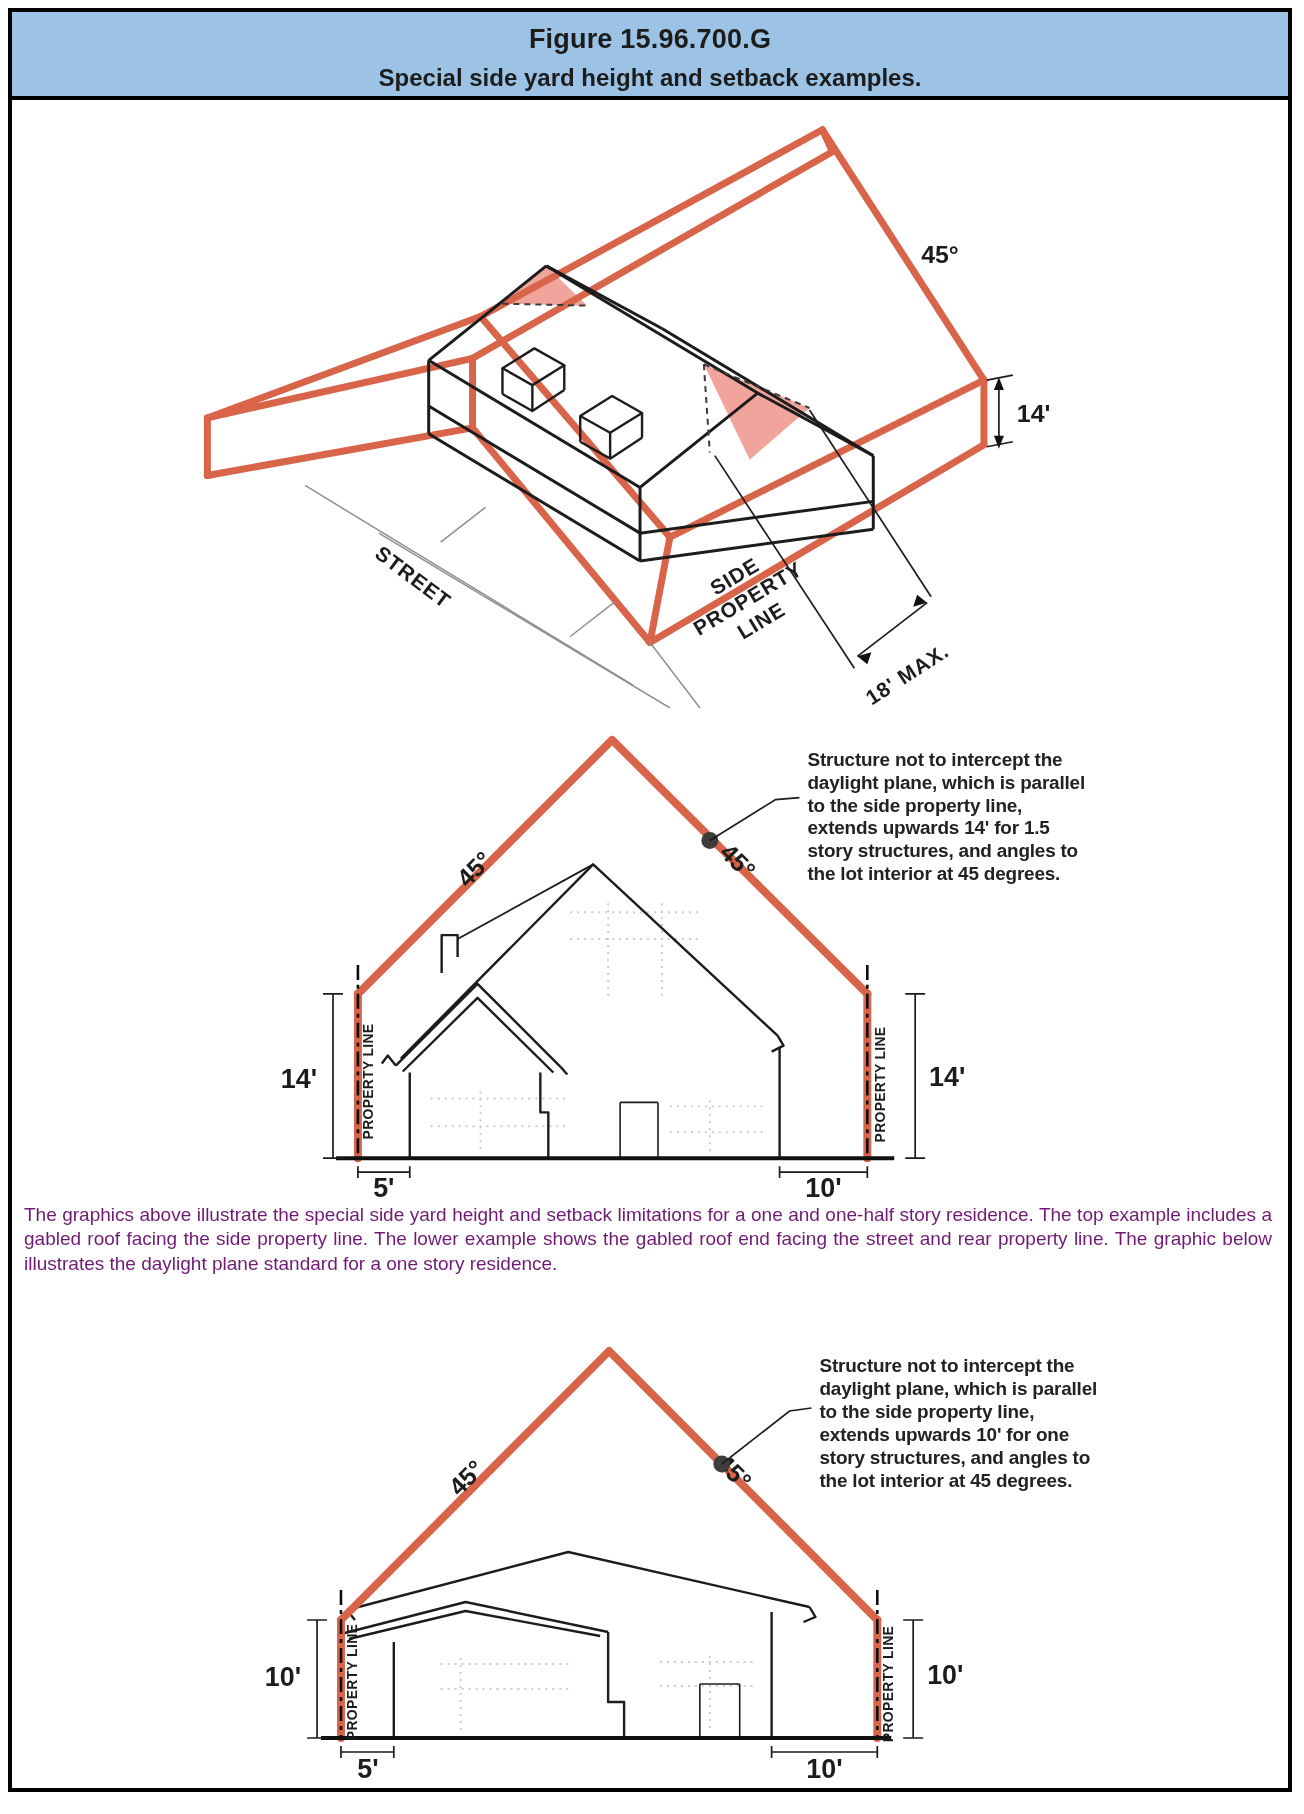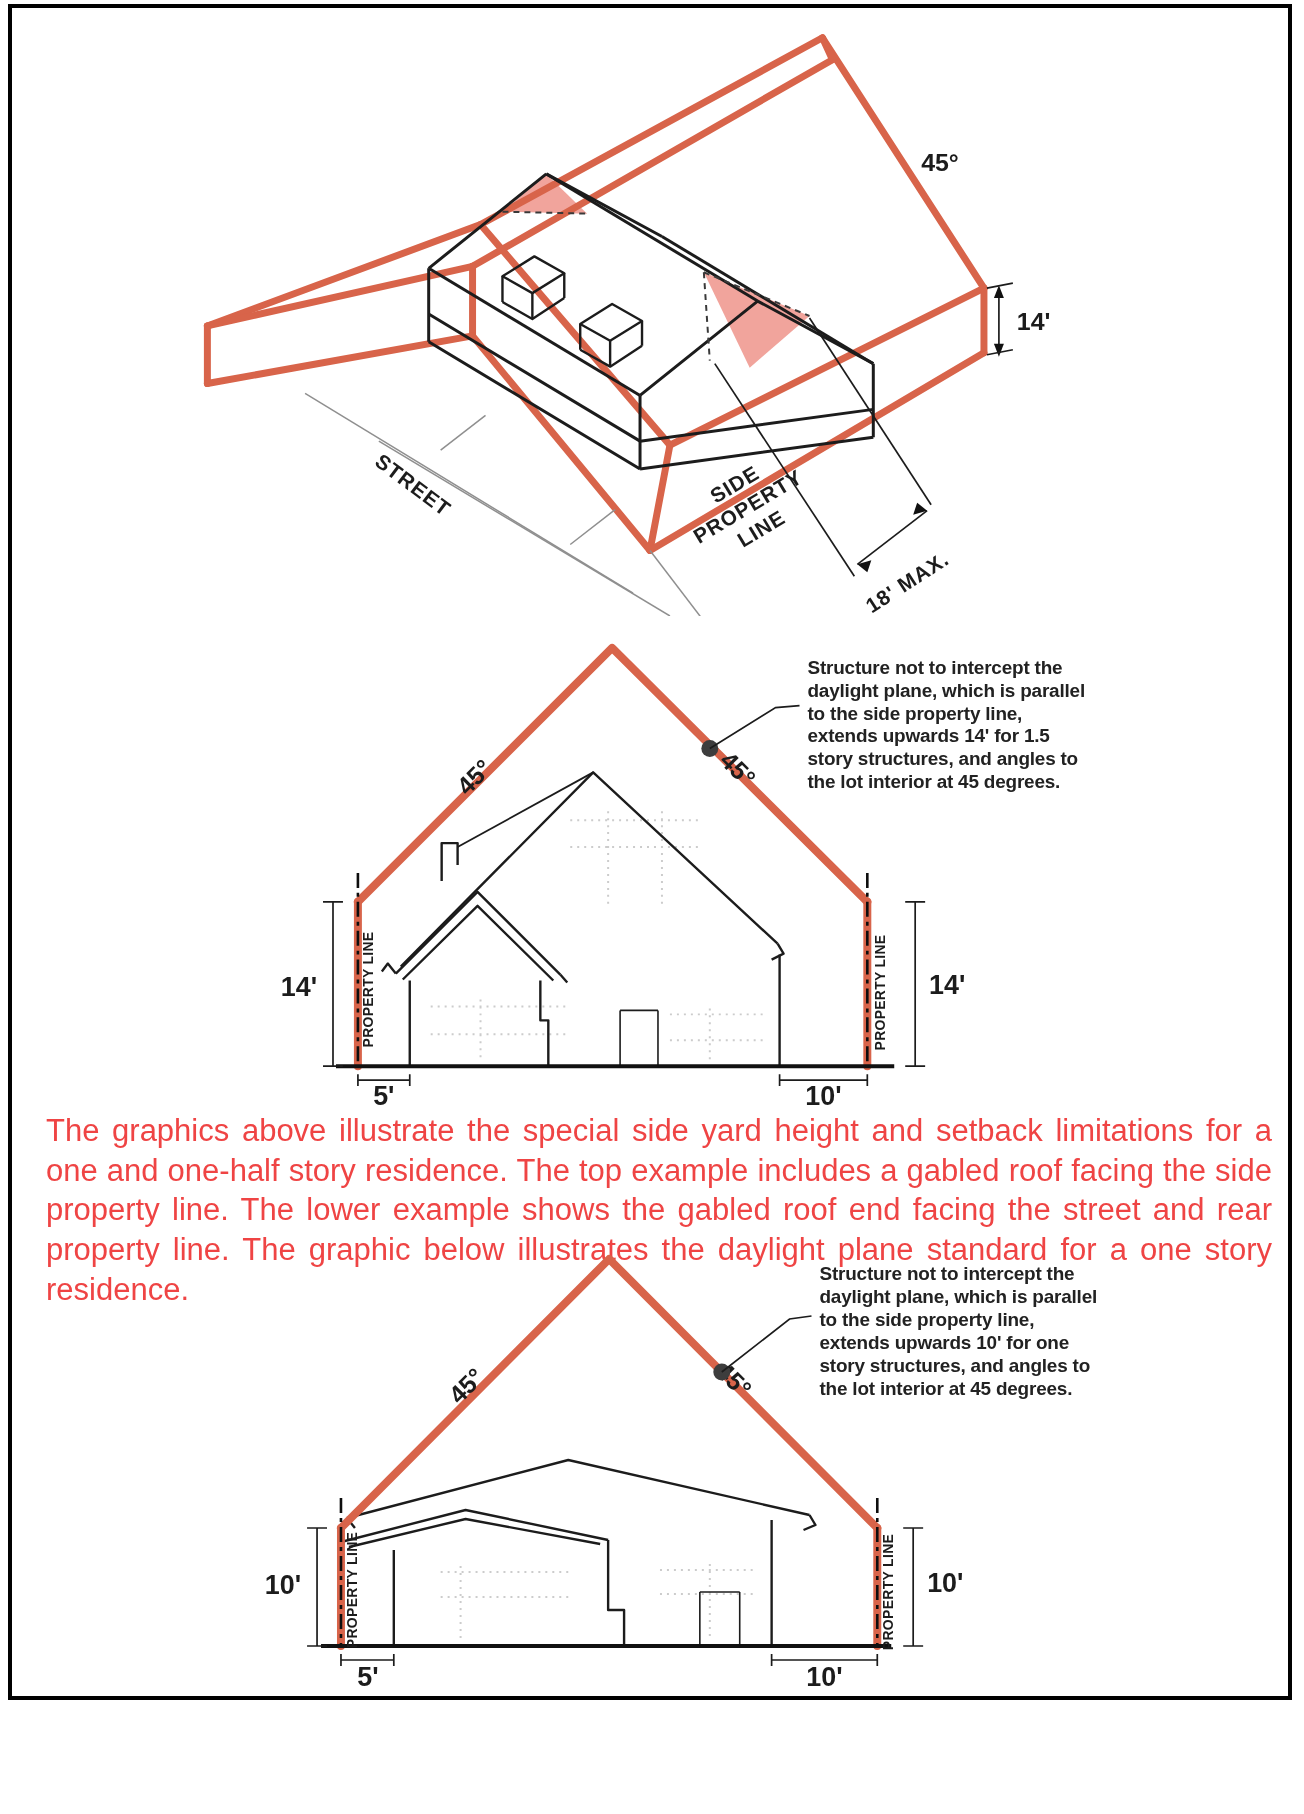--- a/index.html
+++ b/index.html
@@ -6,22 +6,22 @@
   .page{position:relative;width:1304px;height:1814px;background:#fff;
         font-family:"Liberation Sans",sans-serif;color:#1c1c1c;}
   .frame{position:absolute;left:8px;top:8px;width:1284px;height:1788px;}
   .header-box{box-sizing:border-box;width:100%;height:92px;background:#9CC3E6;
         border:4px solid #000;text-align:center;padding-top:12px;}
   .header-box .t1{font-size:27px;font-weight:bold;letter-spacing:.2px;}
   .header-box .t2{font-size:24px;font-weight:bold;margin-top:9px;}
   .content-box{box-sizing:border-box;width:100%;height:1696px;margin-top:-4px;
         border:4px solid #000;background:#fff;overflow:hidden;}
   .dia{display:block;}
-  .caption{box-sizing:border-box;height:116px;padding:5px 16px 0 34px;
-        font-size:31px;line-height:1.28;text-align:justify;color:#ef4444;}
+  .caption{box-sizing:border-box;height:116px;padding:5px 16px 0 12px;
+        font-size:19px;line-height:1.28;text-align:justify;color:#701a75;}
   
   .or{stroke:#D8644A;stroke-width:7;fill:none;stroke-linecap:round;stroke-linejoin:round;}
   .or8{stroke:#D8644A;stroke-width:8;fill:none;stroke-linecap:round;stroke-linejoin:round;}
   .bk{stroke:#1c1c1c;stroke-width:3;fill:none;stroke-linejoin:round;}
   .bk2{stroke:#1c1c1c;stroke-width:2.4;fill:none;stroke-linejoin:round;}
   .thin{stroke:#1c1c1c;stroke-width:1.7;fill:none;}
   .gray{stroke:#8f8f8f;stroke-width:1.5;fill:none;}
   .sk{stroke:#cccccc;stroke-width:2;fill:none;stroke-dasharray:2 5;}
   .dsh{stroke:#3a3a3a;stroke-width:2;fill:none;stroke-dasharray:6 5;}
   .dd{stroke:#0e0e0e;stroke-width:2.6;fill:none;stroke-dasharray:15 5 4 5;}
@@ -36,20 +36,24 @@
   .pl{font:bold 14px "Liberation Sans",sans-serif;letter-spacing:.3px;}
   .iso{font:bold 21px "Liberation Sans",sans-serif;letter-spacing:1px;}
   .ann{font:bold 19px "Liberation Sans",sans-serif;letter-spacing:-.2px;fill:#222;}
 </style>
 </head>
 <body>
 
 <div class="page">
  <div class="frame">
 
+  <div class="header-box">
+    <div class="t1">Figure 15.96.700.G</div>
+    <div class="t2">Special side yard height and setback examples.</div>
+  </div>
 
   <div class="content-box">
 
    <svg class="dia" width="1276" height="608" viewBox="0 0 1280 612" preserveAspectRatio="none">
 
      <g>
        <polygon class="pink" points="536,167 492,205 577,207"></polygon>
        <polygon class="pink" points="694,266 800,310 740,362"></polygon>
      </g>
 

